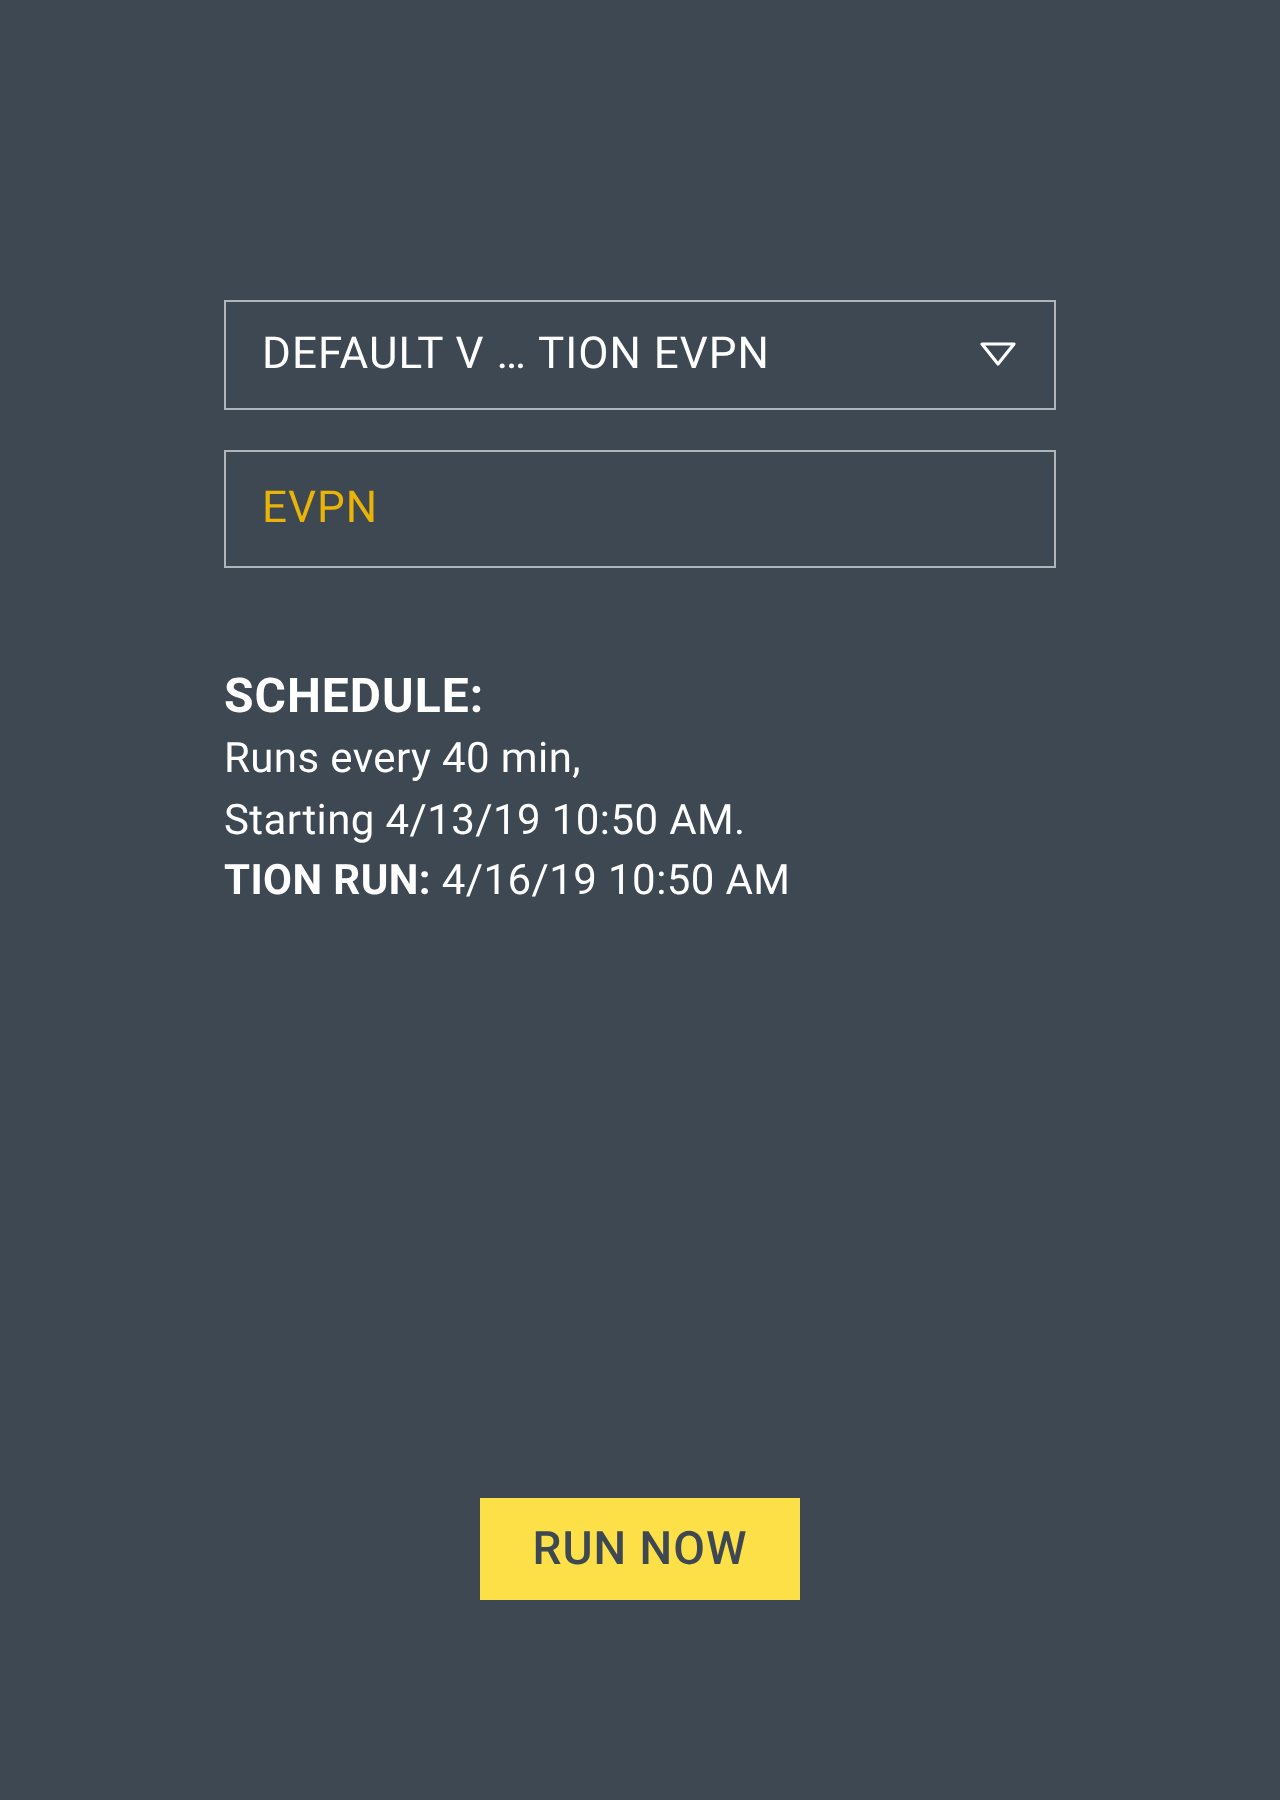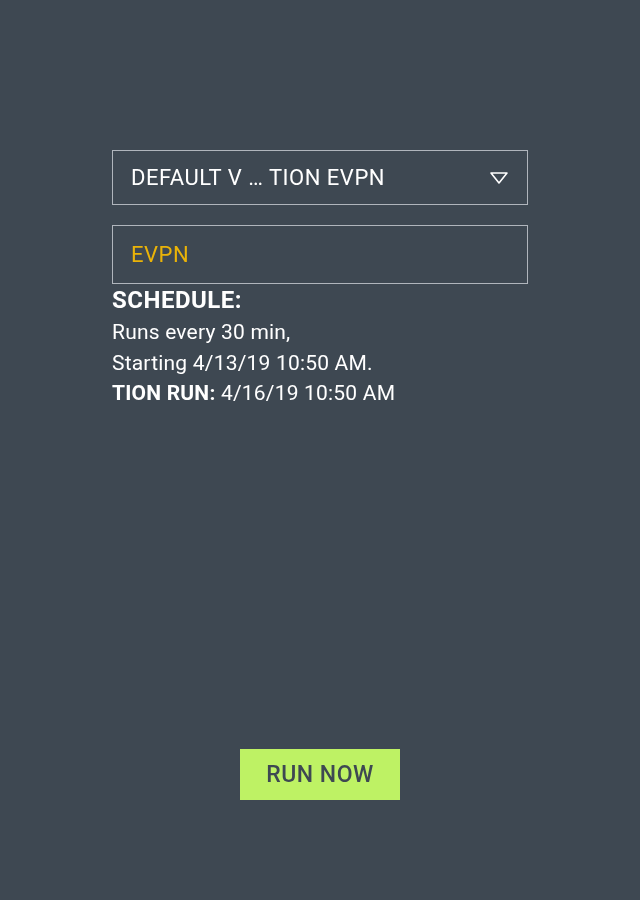--- a/index.html
+++ b/index.html
@@ -70,20 +70,21 @@
     .input-box {
       border: 1.5px solid #b0b5bc;
       padding: 16px 18px;
       font-size: 22px;
       letter-spacing: 0.5px;
       background: transparent;
       color: #eab308;
       outline: none;
     }
     .schedule-block {
+      margin-top: 48px;
       padding-left: 22px;
       font-size: 21px;
       line-height: 1.35;
       font-weight: 400;
       letter-spacing: 0.2px;
     }
     .schedule-label {
       font-weight: 700;
       font-size: 24px;
       letter-spacing: 0.5px;
@@ -96,21 +97,21 @@
     }
     .spacer {
       flex: 1;
     }
     .button-row {
       display: flex;
       justify-content: center;
       padding-bottom: 60px;
     }
     .run-button {
-      background: #bef264;
+      background: #fde047;
       color: #3e4852;
       border: none;
       font-size: 23px;
       font-weight: 500;
       letter-spacing: 0.5px;
       padding: 12px 26px;
       cursor: pointer;
       font-family: inherit;
     }
   </style>
@@ -127,21 +128,21 @@
           <path d="M2 2 L10 12 L18 2 Z" stroke-linejoin="round"></path>
         </svg>
       </span>
     </div>
 
     <div class="input-box">EVPN</div>
   </div>
 
   <div class="schedule-block">
     <div class="schedule-label">SCHEDULE:</div>
-    <div class="schedule-line">Runs every 30 min,</div>
+    <div class="schedule-line">Runs every 40 min,</div>
     <div class="schedule-line">Starting 4/13/19 10:50 AM.</div>
     <div class="schedule-line">
       <span class="last-run-label">TION RUN:</span><span> 4/16/19 10:50 AM</span>
     </div>
   </div>
 
   <div class="spacer"></div>
 
   <div class="button-row">
     <button class="run-button">RUN NOW</button>

